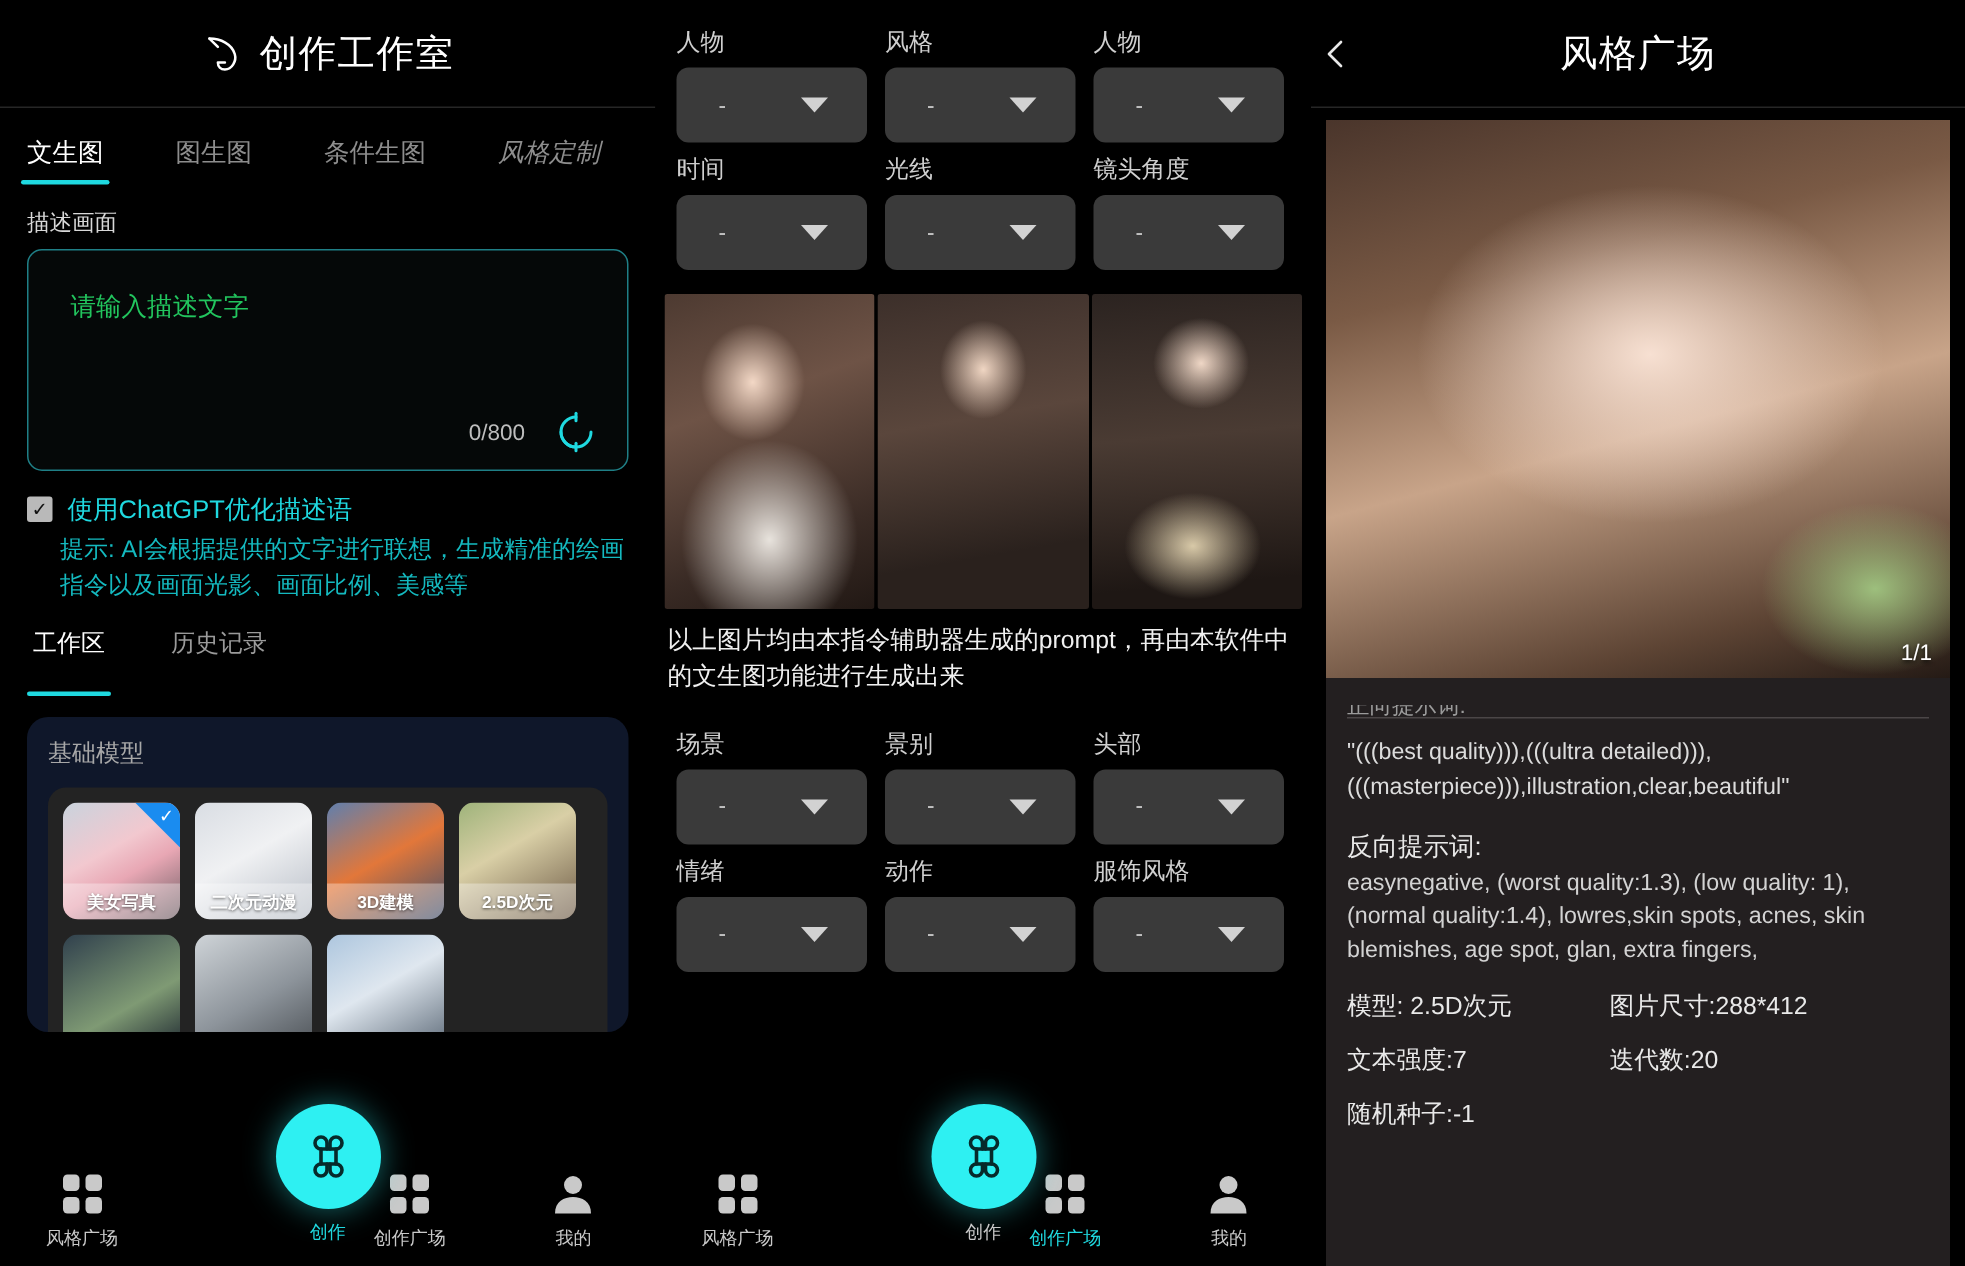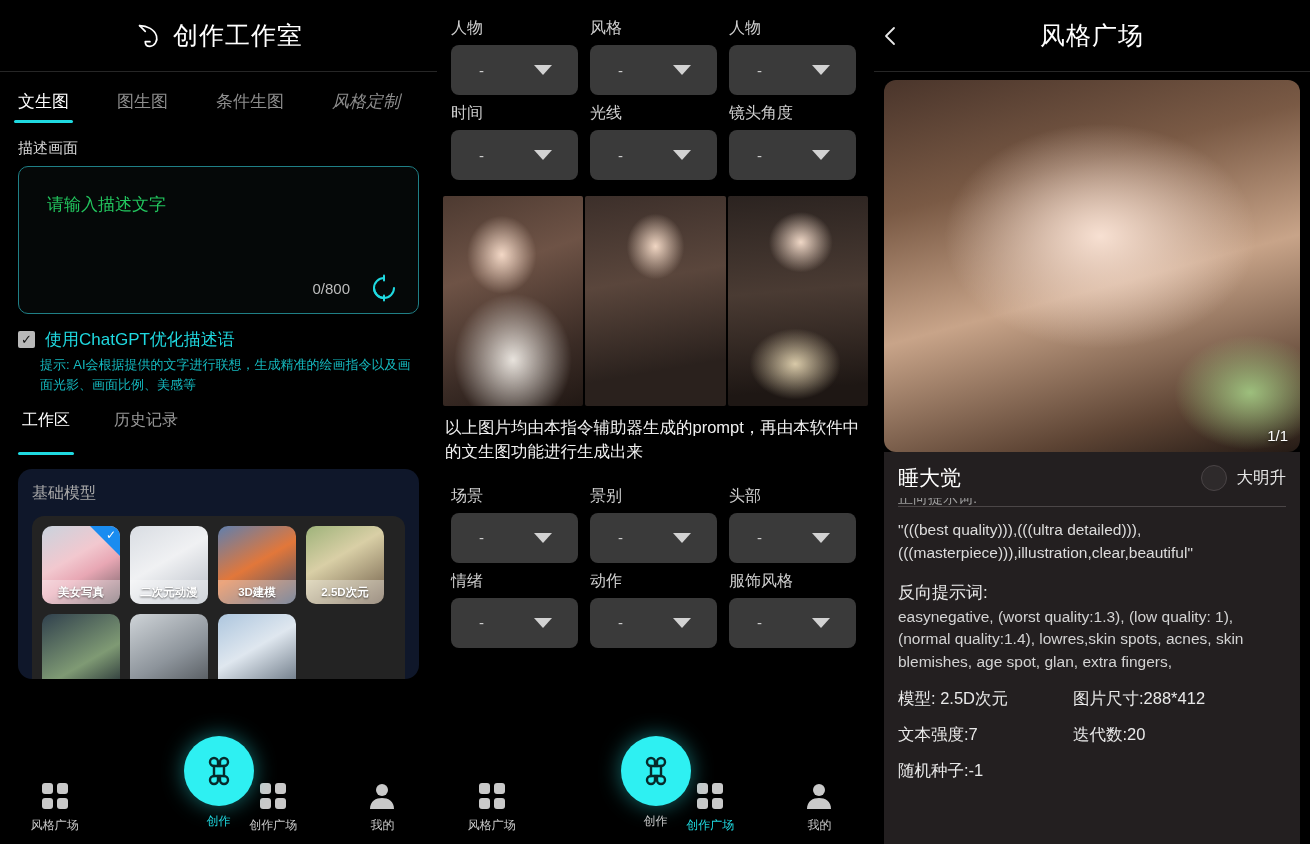--- a/index.html
+++ b/index.html
@@ -54,21 +54,21 @@
   .ta-count { position:absolute; right:68px; bottom:16px; color:#bdbdbd; font-size:15px; }
   .refresh-ico { position:absolute; right:18px; bottom:9px; width:32px; height:32px; color:#1fd9e0; }
 
   .chk-row { display:flex; align-items:center; gap:10px; padding: 14px 18px 0 18px; }
   .chk {
     width:17px; height:17px; background:#b9b9b9; border-radius:2px;
     display:flex; align-items:center; justify-content:center;
     color:#111; font-size:13px; line-height:1; flex:0 0 17px;
   }
   .chk-lbl { color:#1fd9e0; font-size:17px; }
-  .hint { color:#14b9bf; font-size:13px; line-height:1.5; padding: 4px 18px 0 40px; }
+  .hint { color:#14b9bf; font-size:16px; line-height:1.5; padding: 4px 18px 0 40px; }
 
   .subtabs { display:flex; padding: 16px 18px 0 22px; }
   .subtab { color:#9a9a9a; font-size:16px; margin-right:44px; padding-bottom:24px; position:relative; }
   .subtab.active { color:#fff; }
   .subtab.active:after {
     content:""; position:absolute; left:-4px; right:-4px; bottom:0; height:3px;
     background:#1fd9e0; border-radius:2px;
   }
 
   .card {
@@ -128,21 +128,21 @@
     position:absolute; right:26px; top:50%; transform:translateY(-50%);
     width:0; height:0; border-left:9px solid transparent; border-right:9px solid transparent;
     border-top:10px solid #d2d2d2;
   }
   .strip { display:flex; gap:2px; margin: 16px 6px 0 6px; height:210px; }
   .strip > div { flex:1; border-radius:2px; overflow:hidden; position:relative; }
   .note { color:#f0f0f0; font-size:16.5px; line-height:1.45; padding: 10px 8px 4px 8px; }
 
   
   .hero {
-    margin: 8px 10px 0 10px; height:372px; border-radius:12px; overflow:hidden; position:relative;
+    margin: 8px 10px 0 10px; height:372px; border-radius:0; overflow:hidden; position:relative;
   }
   .hero-idx {
     position:absolute; right:12px; bottom:8px; color:#fff; font-size:15px;
     text-shadow: 0 1px 3px rgba(0,0,0,.8);
   }
   .info {
     margin: 0 10px; background:#231f20; border-radius: 0 0 12px 12px;
     padding: 12px 14px 10px 14px; height: 444px; overflow:hidden; position:relative;
   }
   .info-top { display:flex; align-items:center; justify-content:space-between; }
@@ -495,27 +495,20 @@
         <span>风格广场</span>
       </div>
     </div>
 
     <div class="hero">
       <div class="ph ph-hero"></div>
       <div class="hero-idx">1/1</div>
     </div>
 
     <div class="info">
-      <div class="info-top">
-        <div class="info-title">睡大觉</div>
-        <div class="author">
-          <span class="avatar"></span>
-          <span class="author-name">大明升</span>
-        </div>
-      </div>
 
       <div class="cut-row">
         <div class="cut-text">正向提示词:</div>
         <div class="divider"></div>
       </div>
 
       <div class="pos-prompt">"(((best quality))),(((ultra detailed))),(((masterpiece))),illustration,clear,beautiful"</div>
 
       <div class="neg-head">反向提示词:</div>
       <div class="neg-body">easynegative, (worst quality:1.3), (low quality: 1), (normal quality:1.4), lowres,skin spots, acnes, skin blemishes, age spot, glan, extra fingers,</div>

